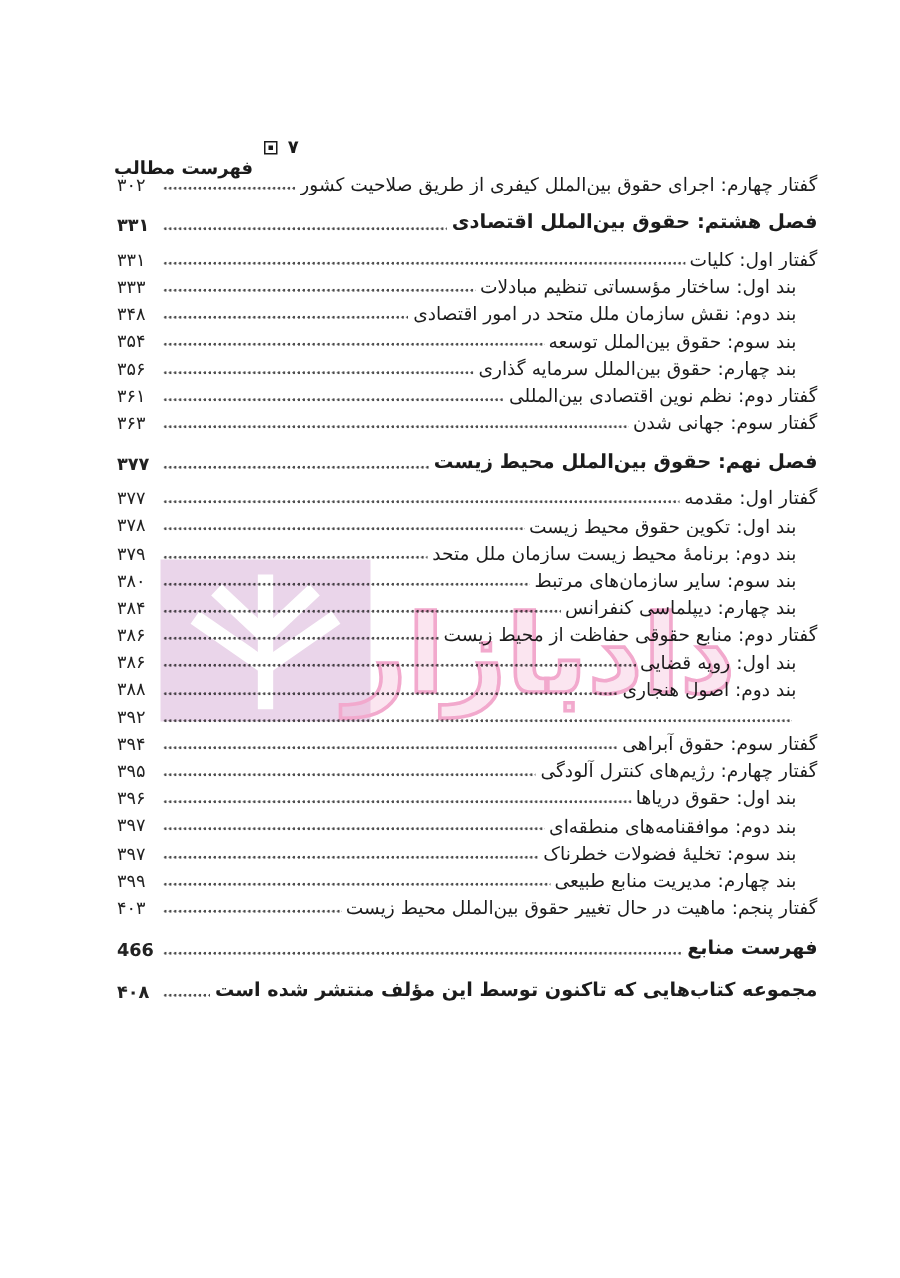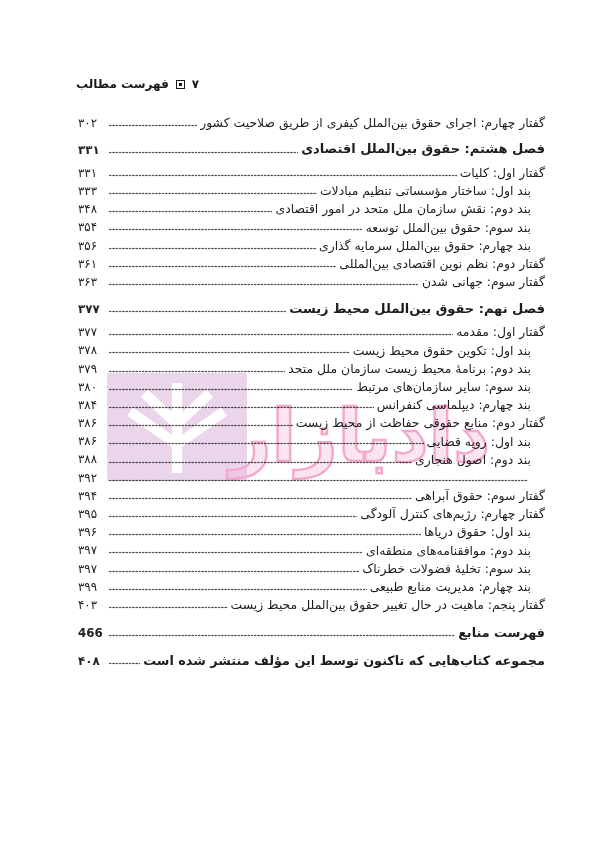--- a/index.html
+++ b/index.html
@@ -10,21 +10,21 @@
     background:#ffffff;
     overflow:hidden;
     color:#1c1c1c;
   }
   
   .running-header{
     position:absolute; left:76px; top:77px;
     display:flex; align-items:center; gap:7px;
     font-size:12px; font-weight:bold; color:#1a1a1a;
   }
-  .running-header .hdr-title{direction:rtl; unicode-bidi:isolate;}
+  .running-header .hdr-title{direction:rtl; unicode-bidi:isolate;margin-top:28px;}
   .hdr-ornament{
     width:9px;height:9px; box-sizing:border-box;
     border:1.3px solid #1a1a1a;
     display:inline-flex; align-items:center; justify-content:center;
   }
   .hdr-ornament::after{content:""; width:3px;height:3px; background:#1a1a1a;}
   
   .toc{
     position:absolute; left:78px; right:55px; top:112px;
   }

